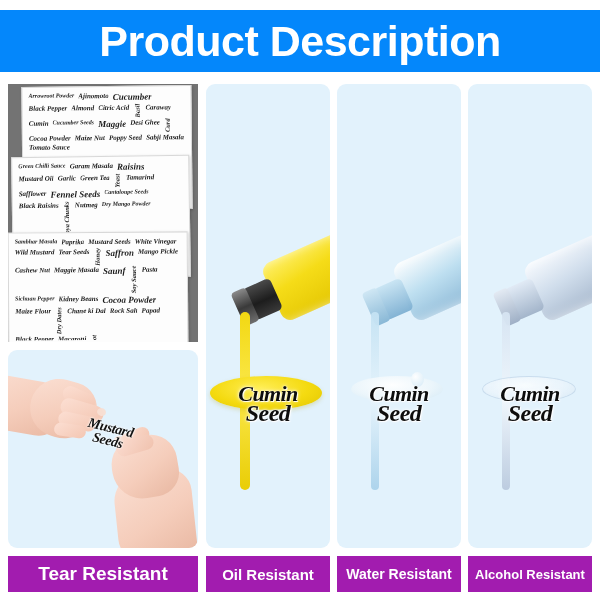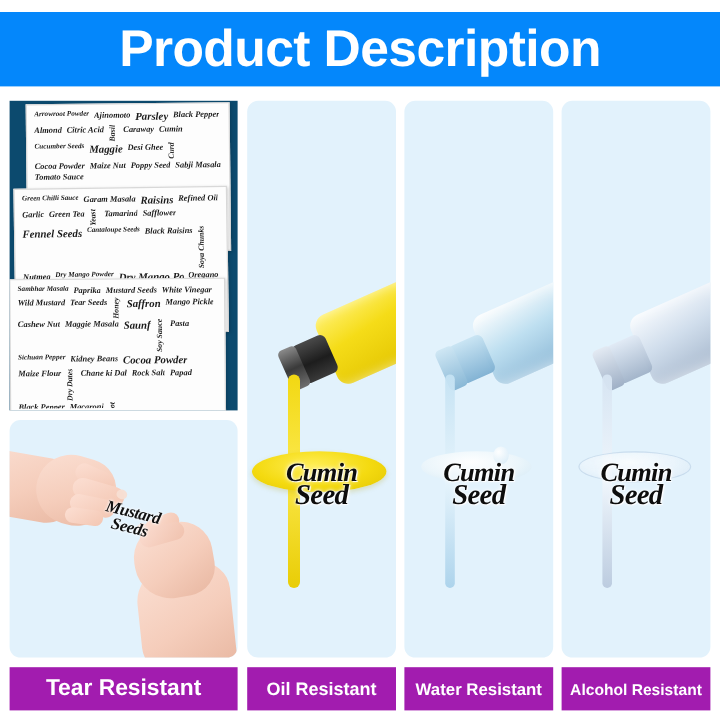--- a/index.html
+++ b/index.html
@@ -48,21 +48,21 @@
     overflow: hidden;
     background: #E2F2FC;
   }
 
   
   #panel-sheets {
     left: 8px;
     top: 84px;
     width: 190px;
     height: 258px;
-    background: #0c4a6e;
+    background: #737373;
     border-radius: 0;
   }
   .sheet {
     position: absolute;
     background: #fdfdfd;
     border: 1px solid #d8d8d8;
     box-shadow: 1px 1px 3px rgba(0,0,0,0.18);
     overflow: hidden;
   }
   #sheet-back {
@@ -375,21 +375,21 @@
   <div class="header-banner">
     <div class="header-title">Product Description</div>
   </div>
 
   <div class="panel" id="panel-sheets">
 
     <div class="sheet" id="sheet-back">
       <div class="sheet-words" id="words-back">
           <span class="sheet-word w-sm">Arrowroot Powder</span>
           <span class="sheet-word">Ajinomoto</span>
-          <span class="sheet-word w-lg">Parsley</span>
+          <span class="sheet-word w-lg">Cucumber</span>
           <span class="sheet-word">Black Pepper</span>
           <span class="sheet-word">Almond</span>
           <span class="sheet-word">Citric Acid</span>
           <span class="sheet-word vert">Basil</span>
           <span class="sheet-word">Caraway</span>
           <span class="sheet-word">Cumin</span>
           <span class="sheet-word w-sm">Cucumber Seeds</span>
           <span class="sheet-word w-lg">Maggie</span>
           <span class="sheet-word">Desi Ghee</span>
           <span class="sheet-word vert">Curd</span>
@@ -399,21 +399,21 @@
           <span class="sheet-word">Sabji Masala</span>
           <span class="sheet-word">Tomato Sauce</span>
         </div>
     </div>
 
     <div class="sheet" id="sheet-mid">
       <div class="sheet-words" id="words-mid">
           <span class="sheet-word w-sm">Green Chilli Sauce</span>
           <span class="sheet-word">Garam Masala</span>
           <span class="sheet-word w-lg">Raisins</span>
-          <span class="sheet-word">Refined Oil</span>
+          <span class="sheet-word">Mustard Oil</span>
           <span class="sheet-word">Garlic</span>
           <span class="sheet-word">Green Tea</span>
           <span class="sheet-word vert">Yeast</span>
           <span class="sheet-word">Tamarind</span>
           <span class="sheet-word">Safflower</span>
           <span class="sheet-word w-lg">Fennel Seeds</span>
           <span class="sheet-word w-sm">Cantaloupe Seeds</span>
           <span class="sheet-word">Black Raisins</span>
           <span class="sheet-word vert">Soya Chunks</span>
           <span class="sheet-word">Nutmeg</span>

